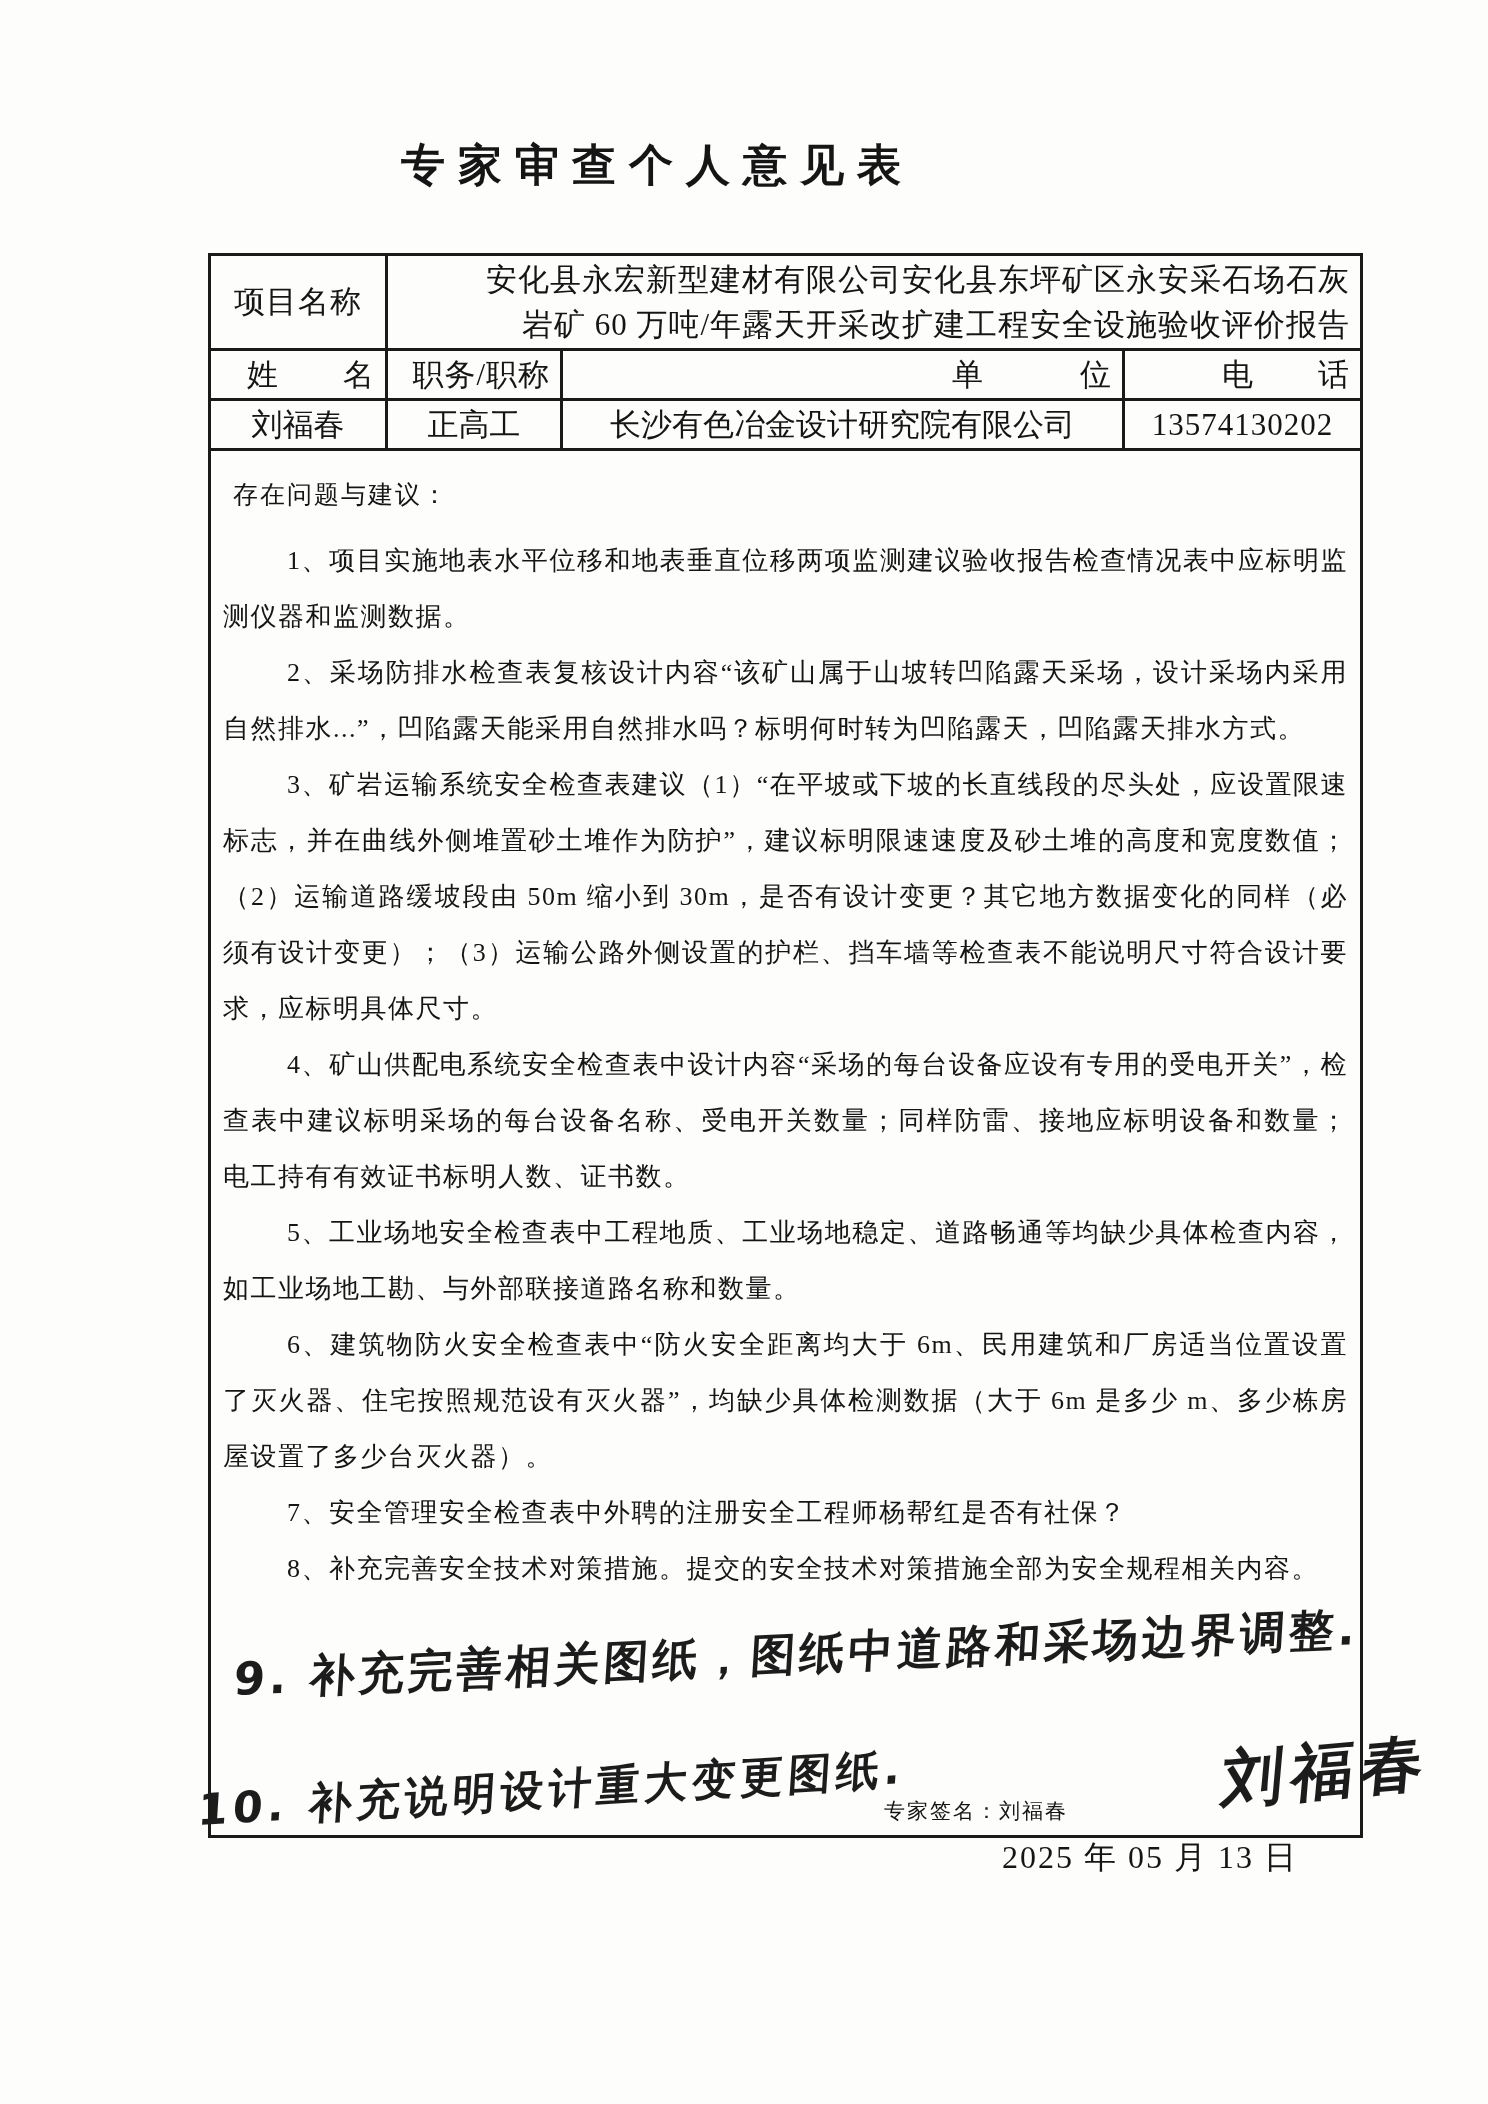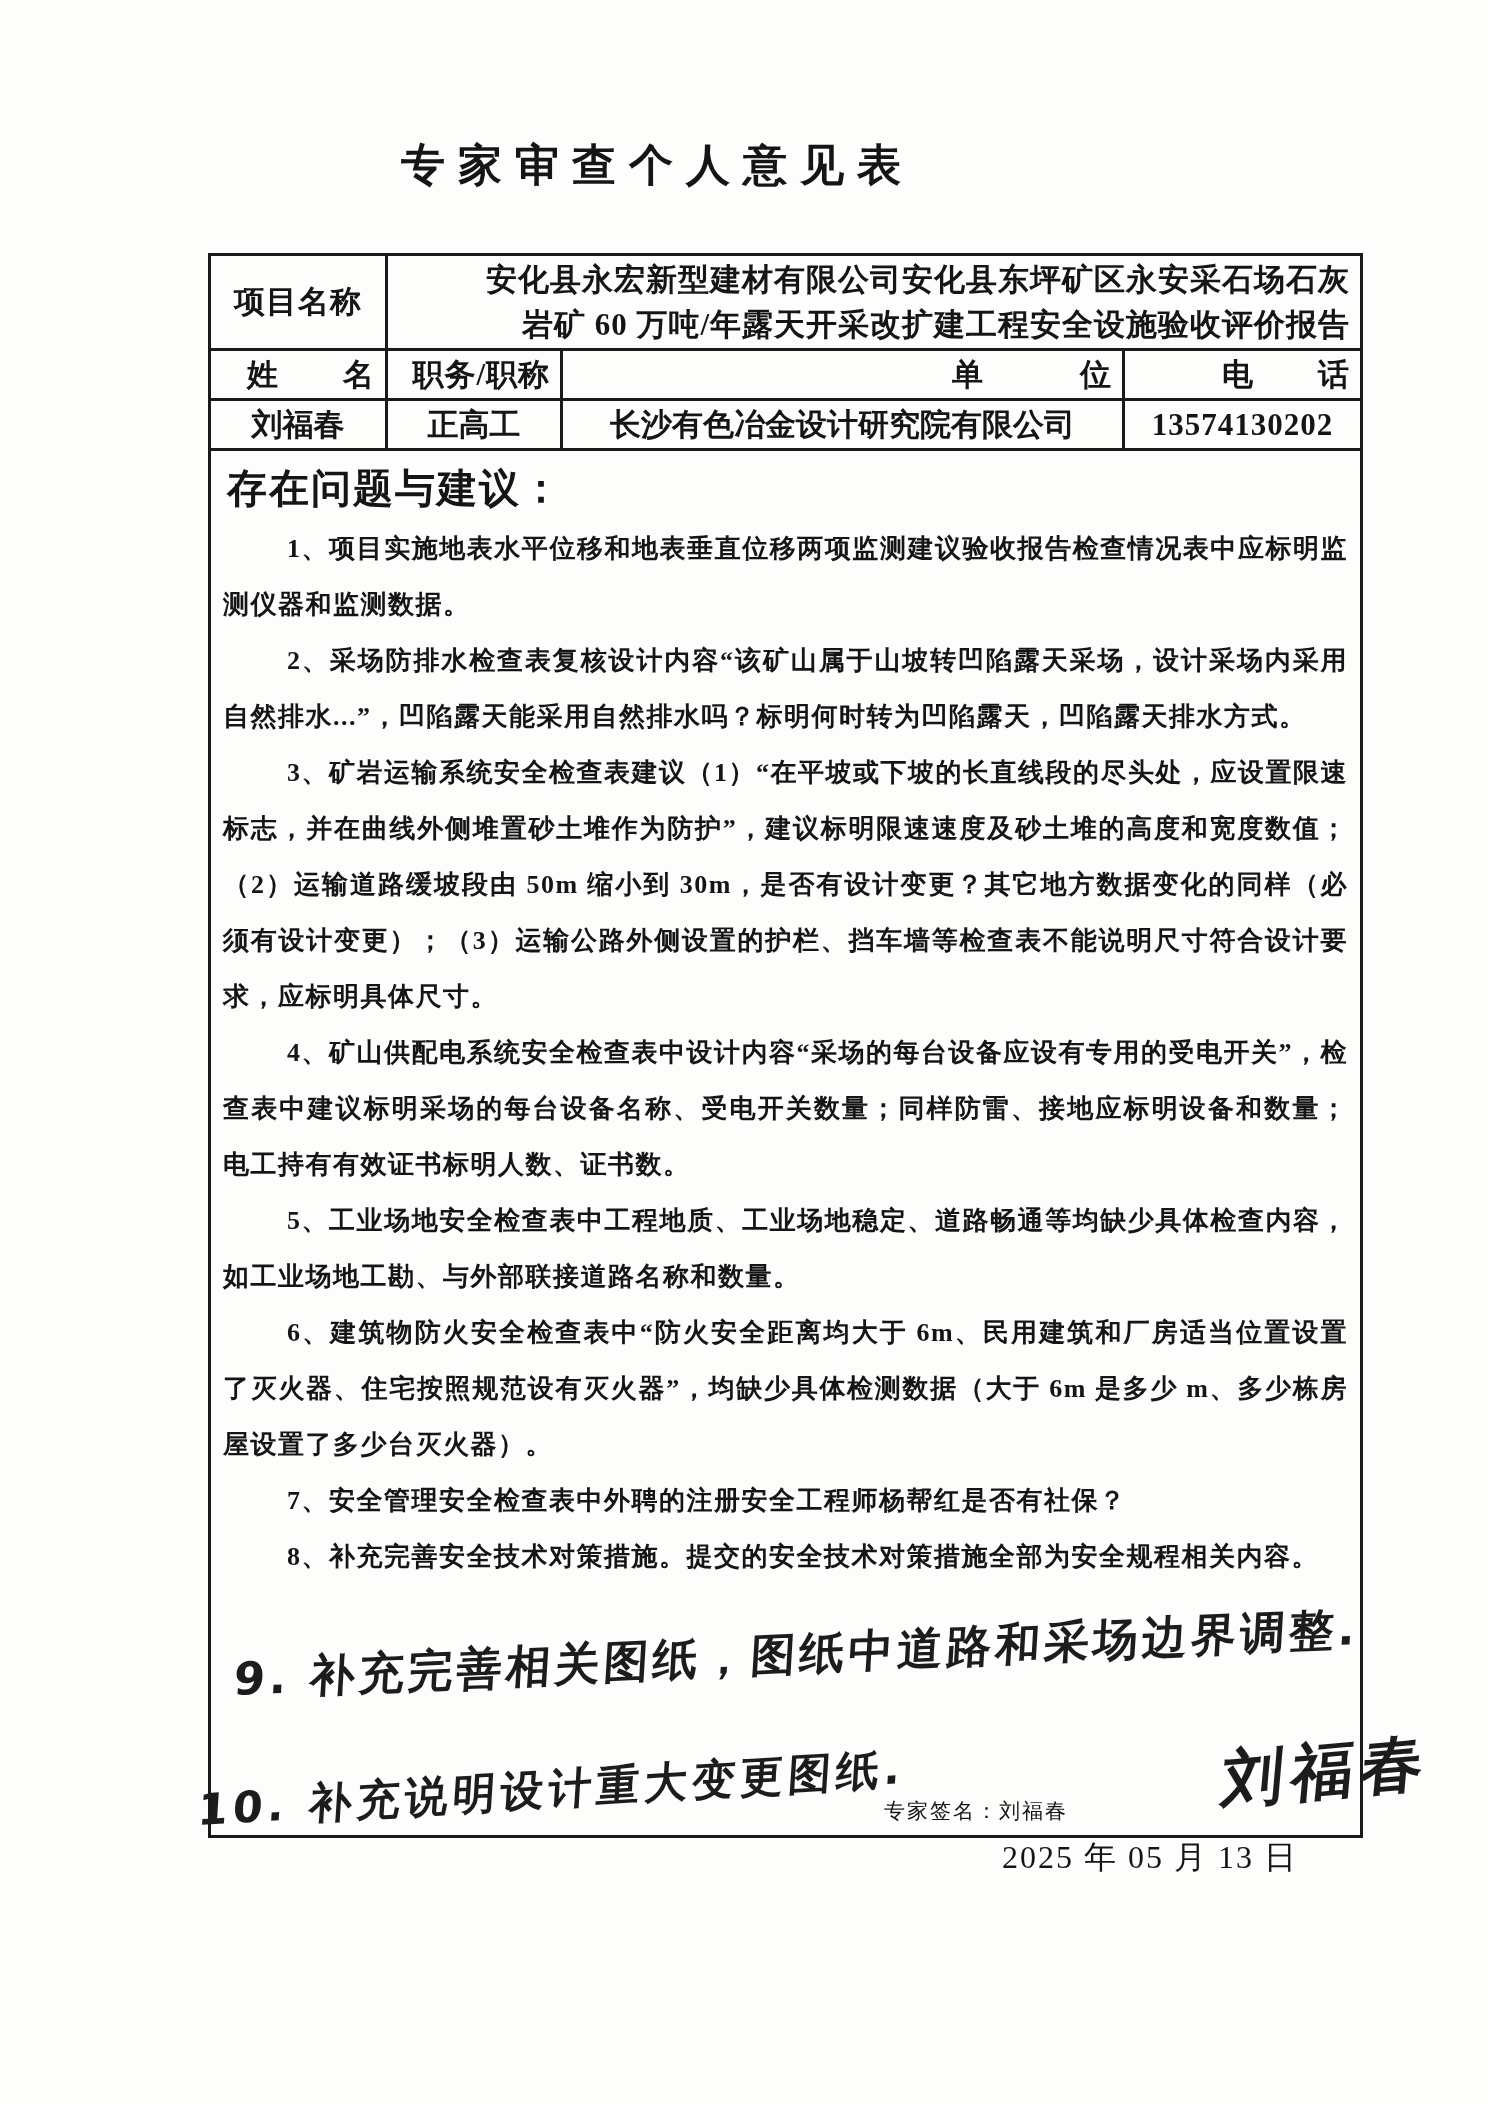--- a/index.html
+++ b/index.html
@@ -9,36 +9,36 @@
     font-family:"Liberation Serif","DejaVu Serif",serif;
     color:#151515;
   }
   .doc-title {
     position:absolute; top:136px; left:0; width:1315px;
     text-align:center; font-size:44px; font-weight:700;
     letter-spacing:13px; white-space:nowrap;
   }
   table.form-table {
     position:absolute; top:253px; left:208px; width:1152px;
-    border-collapse:collapse; table-layout:fixed;font-weight:bold;
+    border-collapse:collapse; table-layout:fixed;
   }
   .form-table td {
     border:3px solid #1a1a1a; padding:0 10px;
     font-size:31px; color:#151515;
   }
   td.lbl { text-align:center; letter-spacing:1px; }
   td.ctr { text-align:center; }
   .r1 td { height:92px; }
   .r2 td { height:52px; }
   .r3 td { height:47px;text-align:right; }
   .r4 td { height:47px; }
   .proj-line { line-height:45px; text-align:right; letter-spacing:1px; }
   .phone { font-size:33px; letter-spacing:1px; }
   td.big-cell { vertical-align:top; padding:6px 12px 0 12px; height:1378px; }
-  .op-heading { margin:4px; line-height:56px; font-size:40px; letter-spacing:2px; }
+  .op-heading { margin:10px; line-height:56px; font-size:25px; letter-spacing:2px; }
   .op-list p {
     margin:0; line-height:56px; font-size:26px; letter-spacing:1.5px;
     text-indent:64px; text-align:justify;
   }
   
   .hw {
     position:absolute; font-family:"DejaVu Sans",sans-serif;
     font-weight:700; color:#1c1c1c; white-space:nowrap; z-index:5;
   }
   .hw-item9 {

